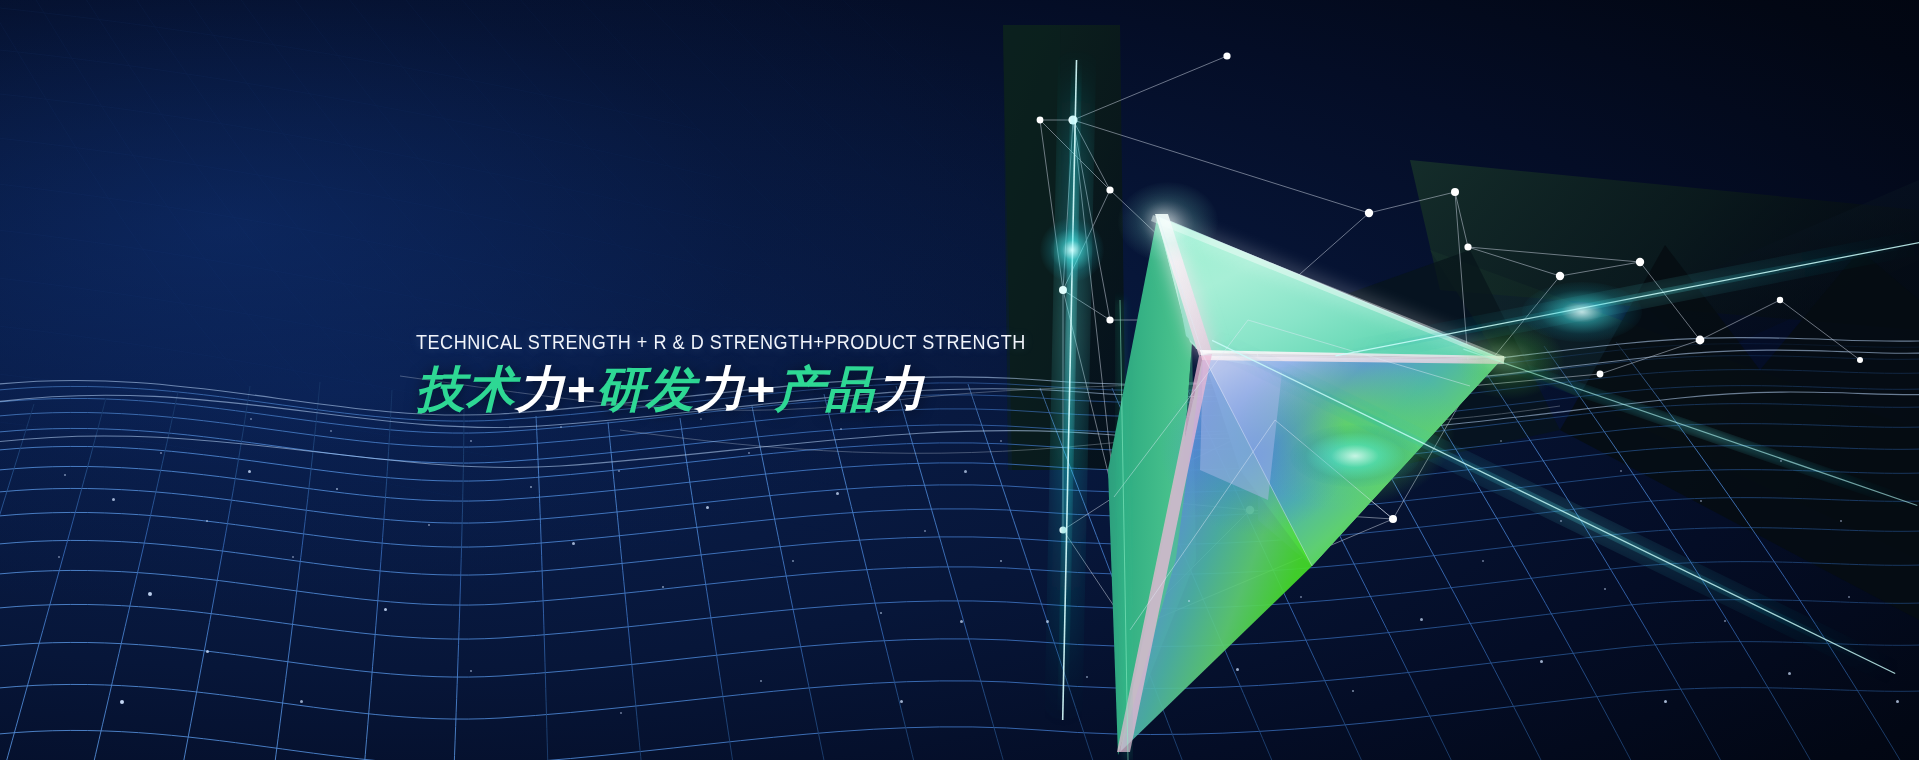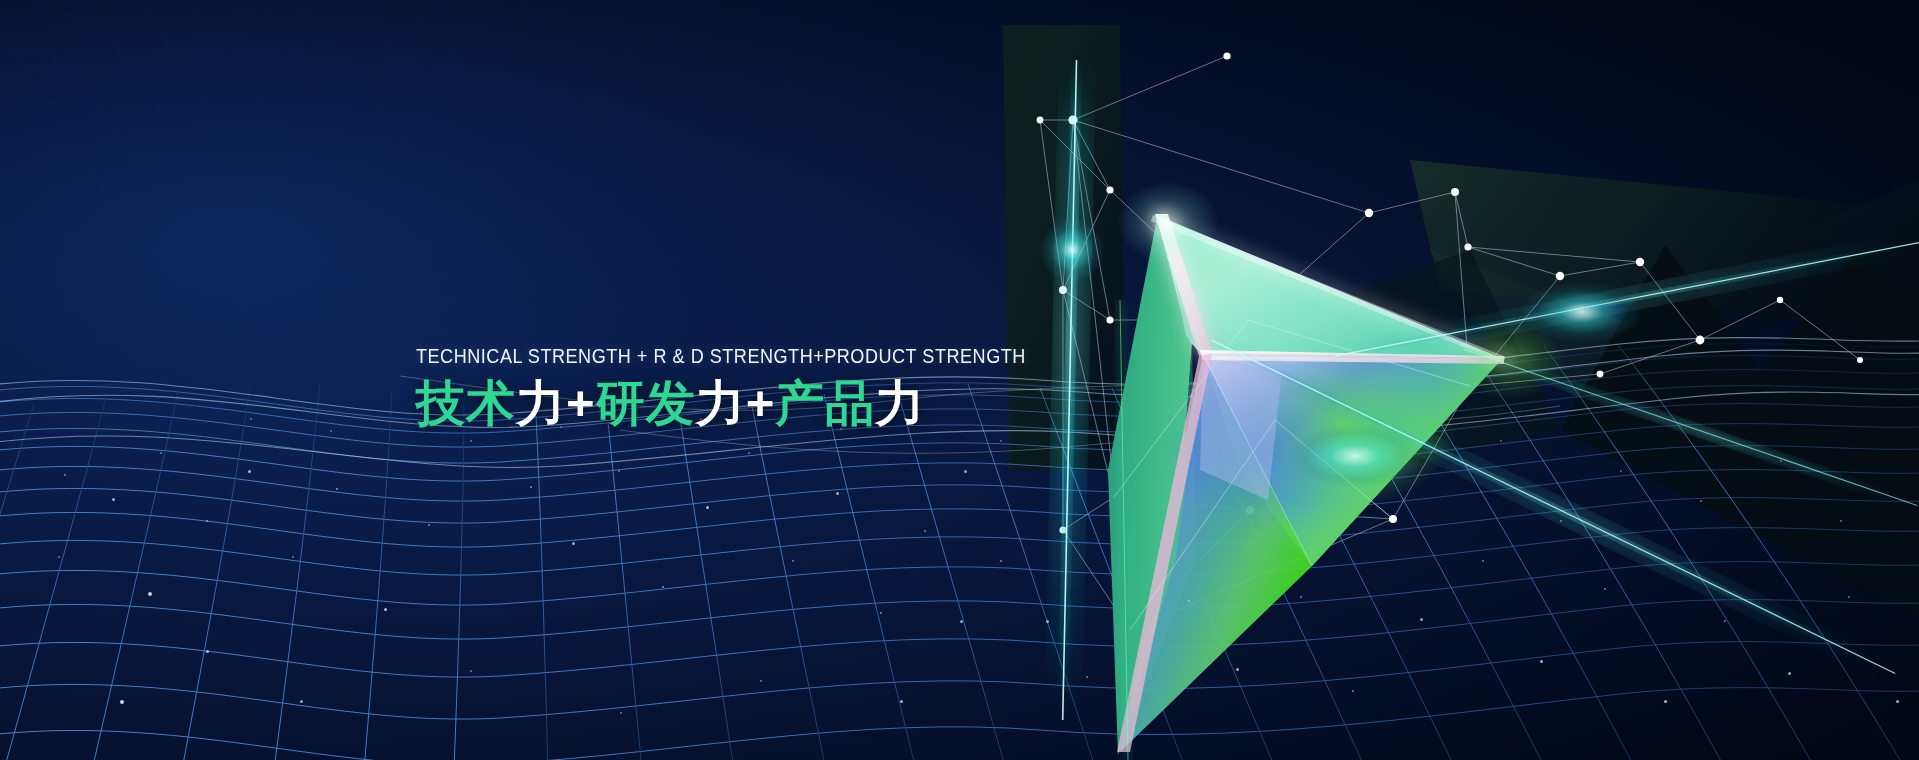--- a/index.html
+++ b/index.html
@@ -44,21 +44,20 @@
     border-radius: 50%;
     background: #cfe2ff;
   }
 
   
   .textblock {
     position: absolute;
     left: 416px;
     top: 330px;
     width: 620px;
-    margin-top: 14px;
   }
   .eyebrow {
     font-family: "Liberation Sans Narrow", "Liberation Sans", sans-serif;
     font-size: 21px;
     letter-spacing: .6px;
     color: #f2f5fb;
     font-weight: 400;
     white-space: nowrap;
     transform: scaleX(.86);
     transform-origin: left center;
@@ -66,20 +65,21 @@
   }
   .headline {
     margin-top: 10px;
     font-size: 49px;
     font-weight: 700;
     letter-spacing: 1px;
     line-height: 1.06;
     white-space: nowrap;
     color: #ffffff;
     text-shadow: 0 2px 14px rgba(0,0,0,.55);
+    font-style: italic;
   }
   .headline .g { color: #2ed894; }
   .headline .w { color: #ffffff; }
 
   
   .arrow { }
   .arrow svg { display: block; width: 1919px; height: 760px; }
 
   
   .flare { position: absolute; pointer-events: none; border-radius: 50%; }

